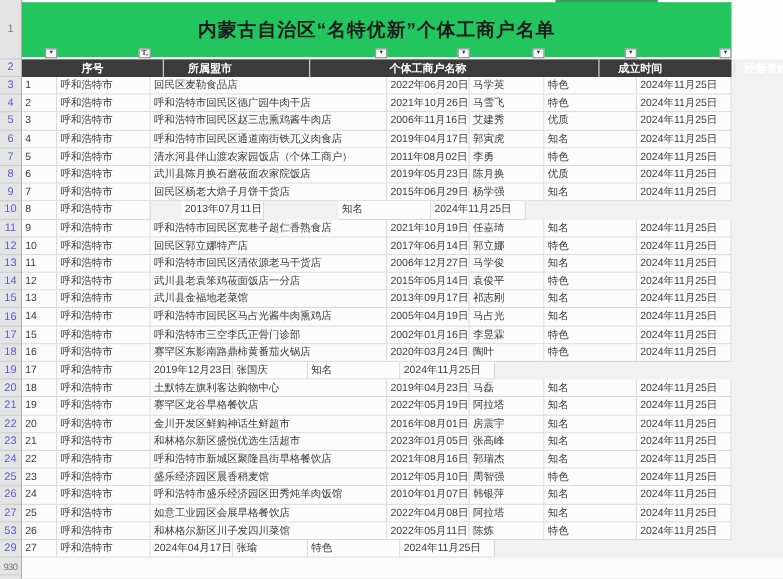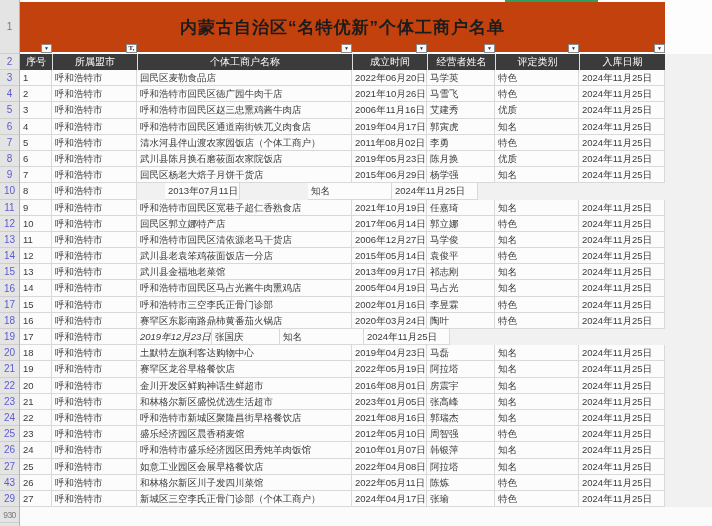--- a/index.html
+++ b/index.html
@@ -11,30 +11,30 @@
 
   
   .green-bar{position:absolute;left:505px;top:0;width:93px;height:3px;background:#2f9e5f;}
 
   
   .gutter{position:absolute;left:0;top:0;width:20px;height:526px;background:#e4e4e4;border-right:1px solid #b3b3b3;box-sizing:border-box;display:flex;flex-direction:column;}
   .gutter-cell{flex:none;display:flex;align-items:center;justify-content:center;font-size:10px;border-bottom:1px solid #cecece;box-sizing:border-box;color:#7a7a7a;}
   .gutter-cell.small{font-size:8.5px;letter-spacing:-0.5px;}
 
   
-  .title-row{position:absolute;left:20px;top:2px;width:645px;height:50px;display:flex;align-items:center;justify-content:center;background:#c2410c;}
+  .title-row{position:absolute;left:20px;top:2px;width:645px;height:50px;display:flex;align-items:center;justify-content:center;background:#22c55e;}
   .title-row span{font-weight:bold;font-size:17px;color:#1c1c1c;letter-spacing:1px;white-space:nowrap;}
 
   
   .filter-btn{position:absolute;top:44px;width:11px;height:9px;background:#fafafa;border:1px solid #8b8b8b;box-sizing:border-box;display:flex;align-items:center;justify-content:center;font-size:5px;color:#333;line-height:1;}
   .filter-btn.active{font-size:7px;font-weight:bold;font-family:"Liberation Serif", serif;}
 
   
   .header-row{position:absolute;left:20px;top:54px;width:645px;height:16px;display:flex;background:#3b3b3b;}
-  .header-cell{flex:none;box-sizing:border-box;display:flex;align-items:center;justify-content:center;color:#ffffff;font-size:10px;font-weight:normal;border-left:1px solid #dedede;white-space:nowrap;overflow:hidden;}
+  .header-cell{flex:none;box-sizing:border-box;display:flex;align-items:center;justify-content:center;color:#ffffff;font-size:10px;font-weight:bold;border-left:1px solid #dedede;white-space:nowrap;overflow:hidden;margin-left:48px;}
   .header-cell:first-child{border-left:none;}
 
   
   .data-rows{position:absolute;left:20px;top:70px;width:645px;}
   .data-row{display:flex;height:16.2px;}
   .cell{flex:none;box-sizing:border-box;background:#fcfcfc;border-right:1px solid #d9d9d9;border-bottom:1px solid #d9d9d9;font-size:9.5px;color:#3a3a3a;line-height:15px;padding-left:3px;white-space:nowrap;overflow:hidden;}
 
   
   .bottom-fill{position:absolute;left:20px;top:507px;width:692px;height:19px;background:#fbfbfb;}
 </style>
@@ -66,21 +66,21 @@
       <div class="gutter-cell" style="height: 16.2px; color: rgb(92, 92, 207);">18</div>
       <div class="gutter-cell" style="height: 16.2px; color: rgb(92, 92, 207);">19</div>
       <div class="gutter-cell" style="height: 16.2px; color: rgb(92, 92, 207);">20</div>
       <div class="gutter-cell" style="height: 16.2px; color: rgb(92, 92, 207);">21</div>
       <div class="gutter-cell" style="height: 16.2px; color: rgb(92, 92, 207);">22</div>
       <div class="gutter-cell" style="height: 16.2px; color: rgb(92, 92, 207);">23</div>
       <div class="gutter-cell" style="height: 16.2px; color: rgb(92, 92, 207);">24</div>
       <div class="gutter-cell" style="height: 16.2px; color: rgb(92, 92, 207);">25</div>
       <div class="gutter-cell" style="height: 16.2px; color: rgb(92, 92, 207);">26</div>
       <div class="gutter-cell" style="height: 16.2px; color: rgb(92, 92, 207);">27</div>
-      <div class="gutter-cell" style="height: 16.2px; color: rgb(92, 92, 207);">43</div>
+      <div class="gutter-cell" style="height: 16.2px; color: rgb(92, 92, 207);">53</div>
       <div class="gutter-cell" style="height: 16.2px; color: rgb(92, 92, 207);">29</div>
       <div class="gutter-cell small" style="height: 16.2px; color: rgb(122, 122, 122);">930</div>
       <div class="gutter-cell small" style="height: 16.2px; color: rgb(122, 122, 122);">931</div>
     </div>
 
   <div class="title-row">
     <span>内蒙古自治区“名特优新”个体工商户名单</span>
   </div>
 
   <div id="filter-strip">
@@ -243,21 +243,21 @@
         <div class="cell" style="width: 85px;">呼和浩特市</div>
         <div class="cell" style="width: 215px;">赛罕区东影南路鼎柿黄番茄火锅店</div>
         <div class="cell" style="width: 75px;">2020年03月24日</div>
         <div class="cell" style="width: 68px;">陶叶</div>
         <div class="cell" style="width: 84px;">特色</div>
         <div class="cell" style="width: 86px;">2024年11月25日</div>
       </div>
       <div class="data-row">
         <div class="cell" style="width: 32px;">17</div>
         <div class="cell" style="width: 85px;">呼和浩特市</div>
-        <div class="cell" style="width: 75px; font-style: italic;">2019年12月23日</div>
+        <div class="cell" style="width: 75px;">2019年12月23日</div>
         <div class="cell" style="width: 68px;">张国庆</div>
         <div class="cell" style="width: 84px;">知名</div>
         <div class="cell" style="width: 86px;">2024年11月25日</div>
       </div>
       <div class="data-row">
         <div class="cell" style="width: 32px;">18</div>
         <div class="cell" style="width: 85px;">呼和浩特市</div>
         <div class="cell" style="width: 215px;">土默特左旗利客达购物中心</div>
         <div class="cell" style="width: 75px;">2019年04月23日</div>
         <div class="cell" style="width: 68px;">马磊</div>
@@ -332,21 +332,20 @@
         <div class="cell" style="width: 85px;">呼和浩特市</div>
         <div class="cell" style="width: 215px;">和林格尔新区川子发四川菜馆</div>
         <div class="cell" style="width: 75px;">2022年05月11日</div>
         <div class="cell" style="width: 68px;">陈炼</div>
         <div class="cell" style="width: 84px;">特色</div>
         <div class="cell" style="width: 86px;">2024年11月25日</div>
       </div>
       <div class="data-row">
         <div class="cell" style="width: 32px;">27</div>
         <div class="cell" style="width: 85px;">呼和浩特市</div>
-        <div class="cell" style="width: 215px;">新城区三空李氏正骨门诊部（个体工商户）</div>
         <div class="cell" style="width: 75px;">2024年04月17日</div>
         <div class="cell" style="width: 68px;">张瑜</div>
         <div class="cell" style="width: 84px;">特色</div>
         <div class="cell" style="width: 86px;">2024年11月25日</div>
       </div>
     </div>
 
   <div class="bottom-fill"></div>
 </div>
 

